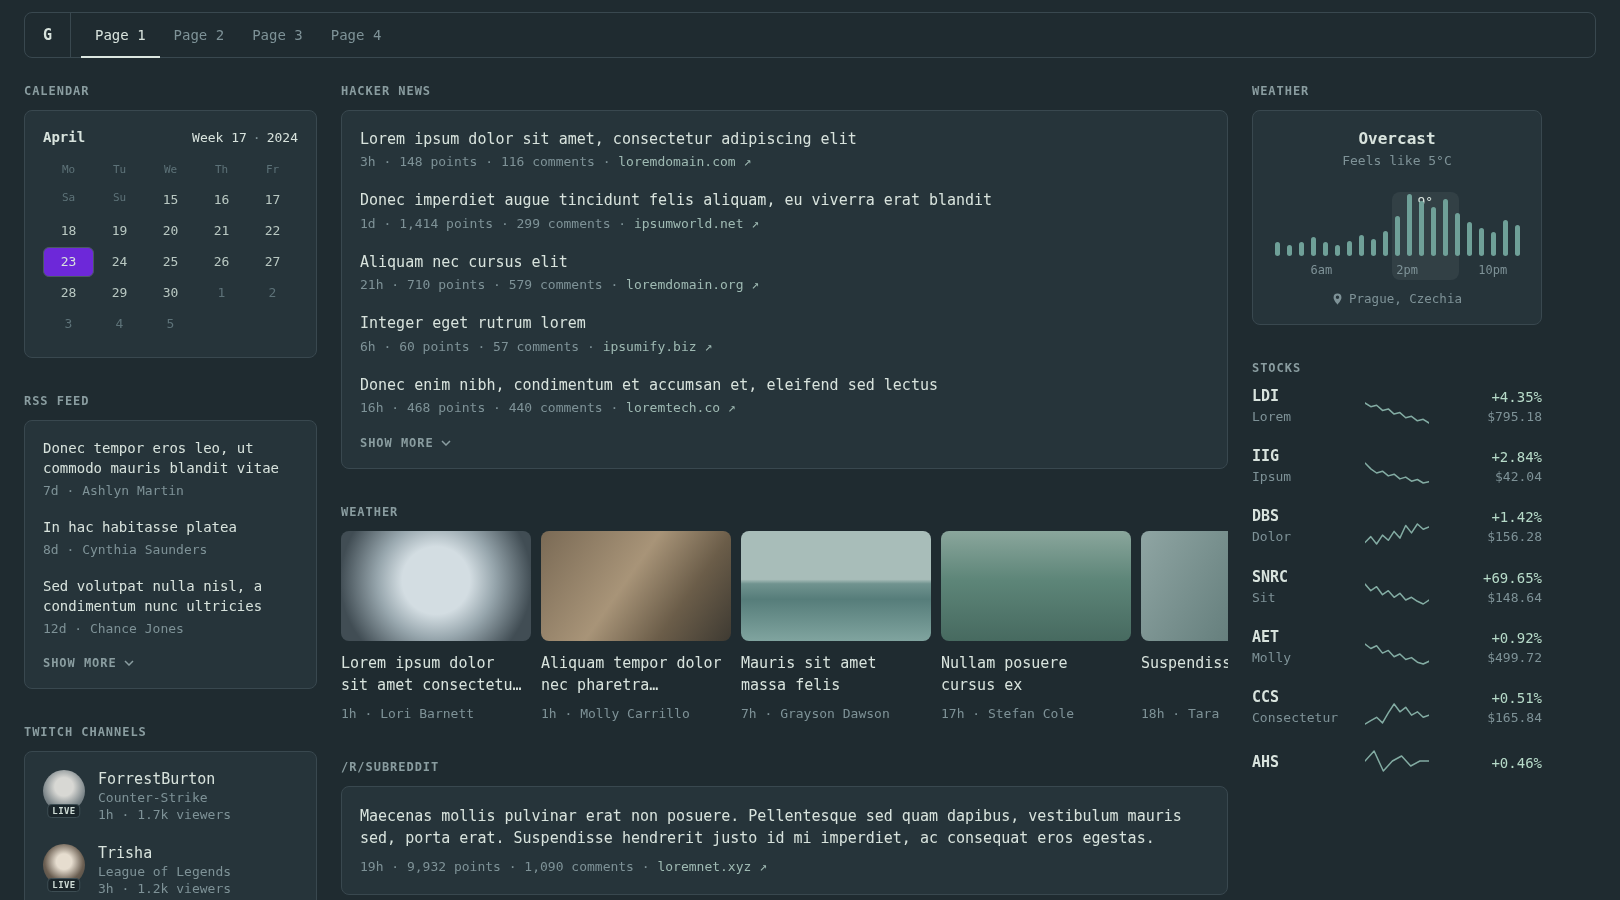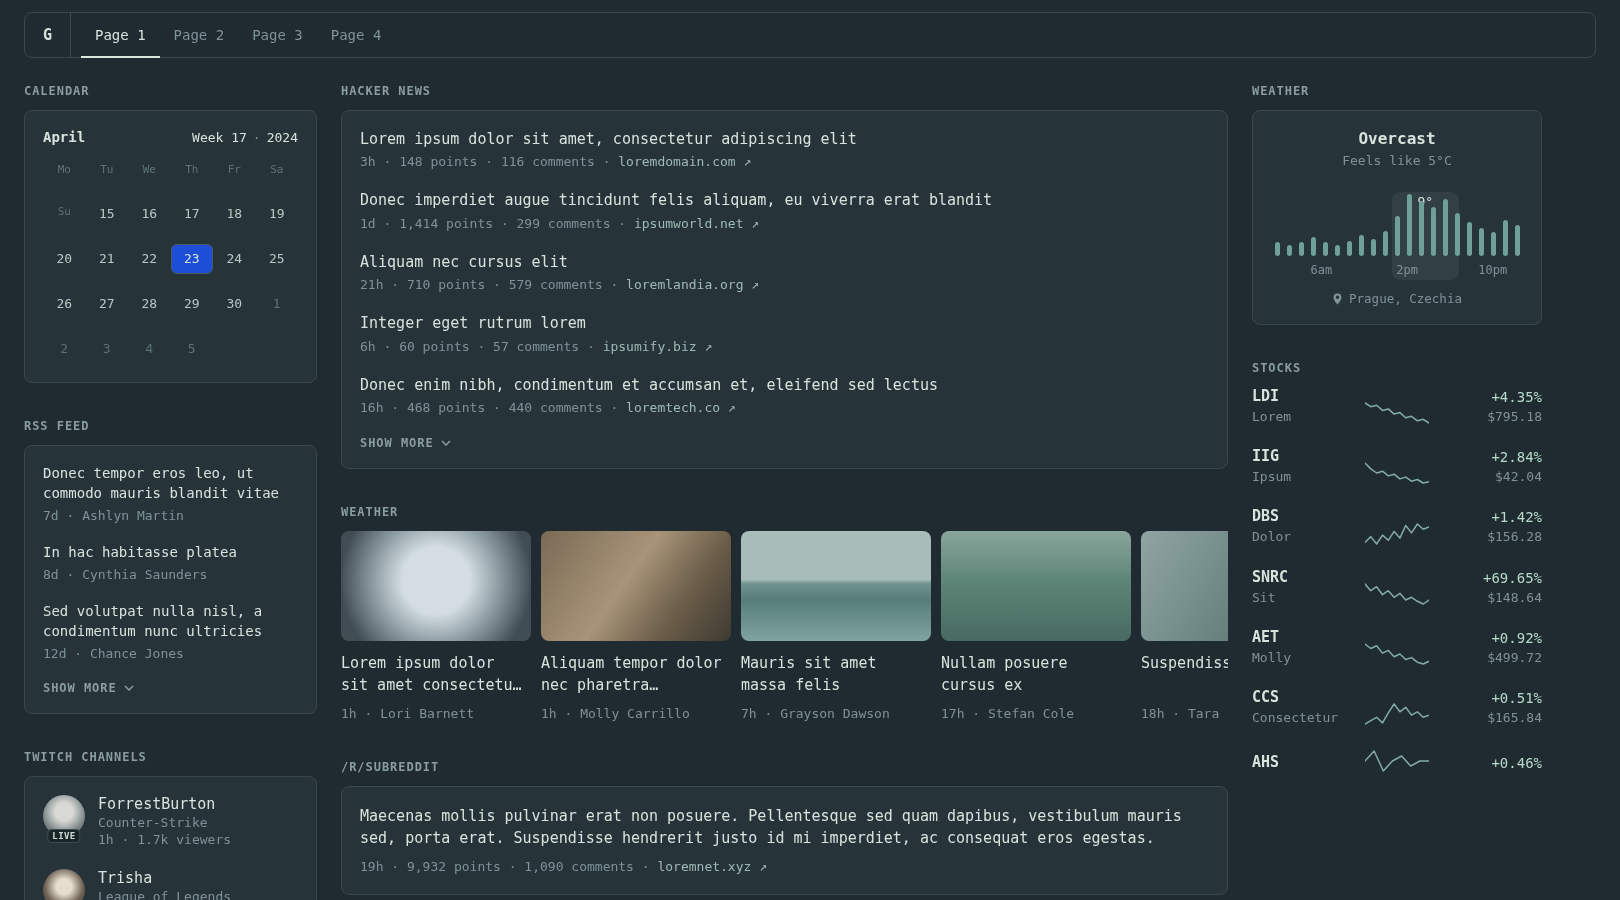--- a/index.html
+++ b/index.html
@@ -41,24 +41,24 @@
   .lnk{color:var(--link);}
   .item-title{color:var(--text);font-size:15px;line-height:1.42;}
   .show-more{display:flex;align-items:center;gap:7px;background:none;border:none;cursor:pointer;
     color:var(--section);font-family:inherit;font-size:12px;font-weight:700;letter-spacing:.08em;margin-top:6px;}
   .chev{width:10px;height:6px;stroke:currentColor;fill:none;stroke-width:1.5;}
   
   .cal-head{display:flex;justify-content:space-between;align-items:baseline;}
   .cal-month{font-size:14px;font-weight:700;color:var(--text);}
   .cal-week{font-size:13px;color:var(--text);}
   .cal-week .sep{color:var(--muted);margin:0 6px;}
-  .cal-grid{display:grid;grid-template-columns:repeat(6,1fr);margin-top:12px;text-align:center;row-gap:15px;}
+  .cal-grid{display:grid;grid-template-columns:repeat(5,1fr);margin-top:12px;text-align:center;row-gap:1px;}
   .cal-dow{font-size:11px;color:var(--faint);padding:6px 0 8px;}
   .cal-day{font-size:13px;color:#b9c8c2;height:30px;line-height:28px;border:1px solid transparent;border-radius:6px;}
-  .cal-day.sel{background:#1d4ed8;border-color:#4a5a60;color:var(--text);}
+  .cal-day.sel{background:#6d28d9;border-color:#4a5a60;color:var(--text);}
   .cal-day.dim{color:var(--faint);}
   
   .rss-item{margin-bottom:18px;cursor:pointer;}
   .rss-item .item-title{font-size:14px;}
   .rss-item .meta{margin-top:3px;}
   
   .tw-item{display:flex;gap:13px;margin-bottom:22px;align-items:flex-start;cursor:pointer;}
   .tw-ava{position:relative;width:42px;height:42px;flex:0 0 42px;}
   .circle{width:42px;height:42px;border-radius:50%;}
   .a1{background:radial-gradient(circle at 50% 40%, #d8d8d4 0 28%, #7a8488 65%, #49545a 100%);}
@@ -306,21 +306,21 @@
             <div class="meta">
               <span>1d · 1,414 points · 299 comments ·</span>
               <span class="lnk">ipsumworld.net ↗</span>
             </div>
           </article>
 
           <article class="hn-item">
             <div class="item-title">Aliquam nec cursus elit</div>
             <div class="meta">
               <span>21h · 710 points · 579 comments ·</span>
-              <span class="lnk">loremlandia.org ↗</span>
+              <span class="lnk">loremdomain.org ↗</span>
             </div>
           </article>
 
           <article class="hn-item">
             <div class="item-title">Integer eget rutrum lorem</div>
             <div class="meta">
               <span>6h · 60 points · 57 comments ·</span>
               <span class="lnk">ipsumify.biz ↗</span>
             </div>
           </article>

